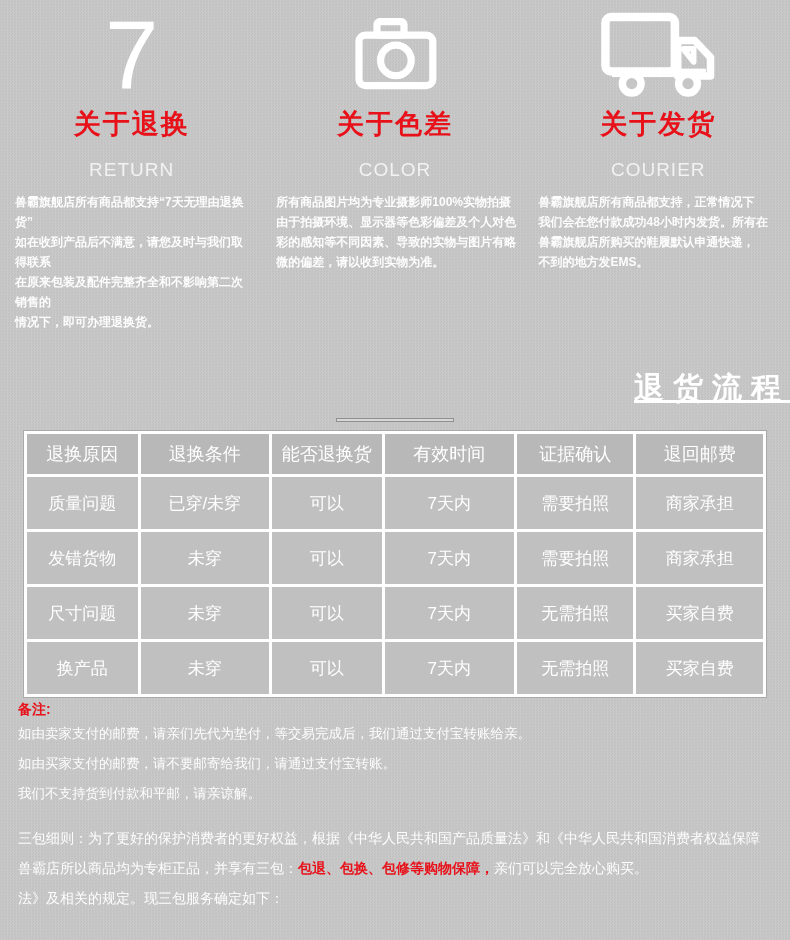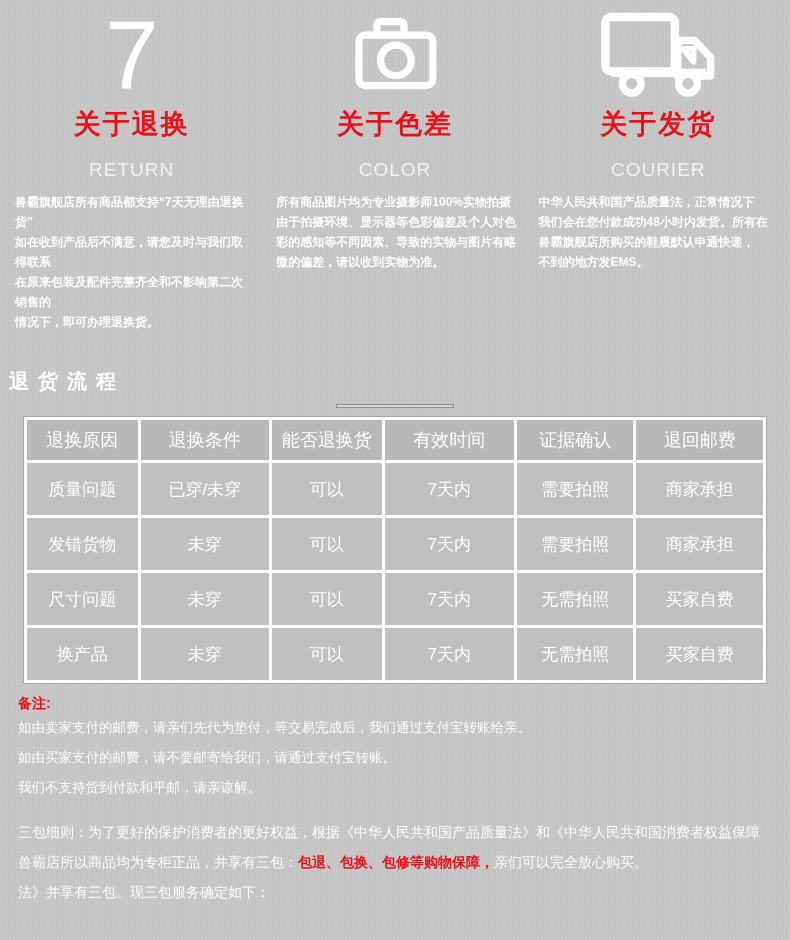--- a/index.html
+++ b/index.html
@@ -20,37 +20,37 @@
   .icon-box{ height:98px; display:flex; align-items:center; justify-content:center; }
   .big-seven{ font-size:96px; line-height:96px; color:#fff; font-weight:500; }
   .info-title{ font-size:27px; font-weight:bold; color:#e8111a; letter-spacing:2px; margin-top:2px; }
   .info-subtitle{ font-size:19px; color:#f2f2f2; letter-spacing:1px; margin-top:17px; font-weight:500; }
   .info-text{ margin-top:11px; padding:0 15px; text-align:left; font-size:12px; font-weight:bold;
               color:#fdfdfd; line-height:20px; }
   .info-col.c2 .info-text{ padding:0 10px 0 13px; }
   .info-col.c3 .info-text{ padding:0 6px 0 12px; }
 
   
-  .section-title{ text-align:left; color:#fff; font-size:20px; font-weight:bold; letter-spacing:9px; }
+  .section-title{ text-align:right; color:#fff; font-size:30px; font-weight:bold; letter-spacing:9px;text-decoration:underline; }
   .section-title .t{ padding-left:9px; }
   .divider{ width:118px; height:4px; margin:9px auto 0; border:1px solid #8f8f8f; background:#d7d7d7; }
   .st-return{ margin-top:36px; }
   .st-warranty{ margin-top:24px; }
 
   
   table.ret{ margin:9px auto 0; border-collapse:collapse; width:742px;
              outline:1px solid #a9a9a9;padding-left:48px; }
   table.ret th, table.ret td{
     border:3px solid #ffffff; color:#fff; text-align:center; font-weight:400;
   }
   table.ret th{ background:#b8b8b8; font-size:18px; height:43px; }
   table.ret td{ background:#c0c0c0; font-size:17px; height:55px; }
 
   
-  .notes{ margin:12px 0 0 18px; }
+  .notes{ margin:4px 0 0 18px; }
   .notes-label{ color:#e8111a; font-weight:bold; font-size:14px; }
   .note-line{ color:#fdfdfd; font-size:13.5px; line-height:30px; }
   .note-line:first-of-type{ margin-top:3px; }
 
   
   .warranty{ margin:14px 18px 0; color:#fdfdfd; font-size:14px; }
   .w-line{ line-height:30px; }
   .hl{ color:#e8111a; font-weight:bold; }
 
   svg .stroke{ fill:none; stroke:#ffffff; stroke-linejoin:round; stroke-linecap:round; }
@@ -101,21 +101,21 @@
           <rect x="16" y="62" width="100" height="9" fill="#ffffff"></rect>
           <path class="stroke" d="M86 32 L104 32 L121 50 L121 70 L86 70 Z" stroke-width="8"></path>
           <path class="stroke" d="M92 41 L103 41 L103 55 Z" stroke-width="6"></path>
           <circle cx="37" cy="78" r="10" fill="#c6c6c6" stroke="#ffffff" stroke-width="8"></circle>
           <circle cx="97" cy="78" r="10" fill="#c6c6c6" stroke="#ffffff" stroke-width="8"></circle>
         </svg>
       </div>
       <div class="info-title">关于发货</div>
       <div class="info-subtitle">COURIER</div>
       <div class="info-text">
-        <div>中华人民共和国产品质量法，正常情况下</div>
+        <div>兽霸旗舰店所有商品都支持，正常情况下</div>
         <div>我们会在您付款成功48小时内发货。所有在</div>
         <div>兽霸旗舰店所购买的鞋履默认申通快递，</div>
         <div>不到的地方发EMS。</div>
       </div>
     </div>
   </div>
 
   <div class="section-title st-return">
     <span class="t">退货流程</span>
     <div class="divider"></div>
@@ -182,17 +182,17 @@
     <div class="note-line">如由买家支付的邮费，请不要邮寄给我们，请通过支付宝转账。</div>
     <div class="note-line">我们不支持货到付款和平邮，请亲谅解。</div>
   </div>
 
 
   <div class="warranty">
     <div class="w-line">三包细则：为了更好的保护消费者的更好权益，根据《中华人民共和国产品质量法》和《中华人民共和国消费者权益保障</div>
     <div class="w-line">
       <span>兽霸店所以商品均为专柜正品，并享有三包：</span><span class="hl">包退、包换、包修等购物保障，</span><span>亲们可以完全放心购买。</span>
     </div>
-    <div class="w-line">法》并享有三包。现三包服务确定如下：</div>
+    <div class="w-line">法》及相关的规定。现三包服务确定如下：</div>
 
   </div>
 
 </div>
 
 </body></html>

